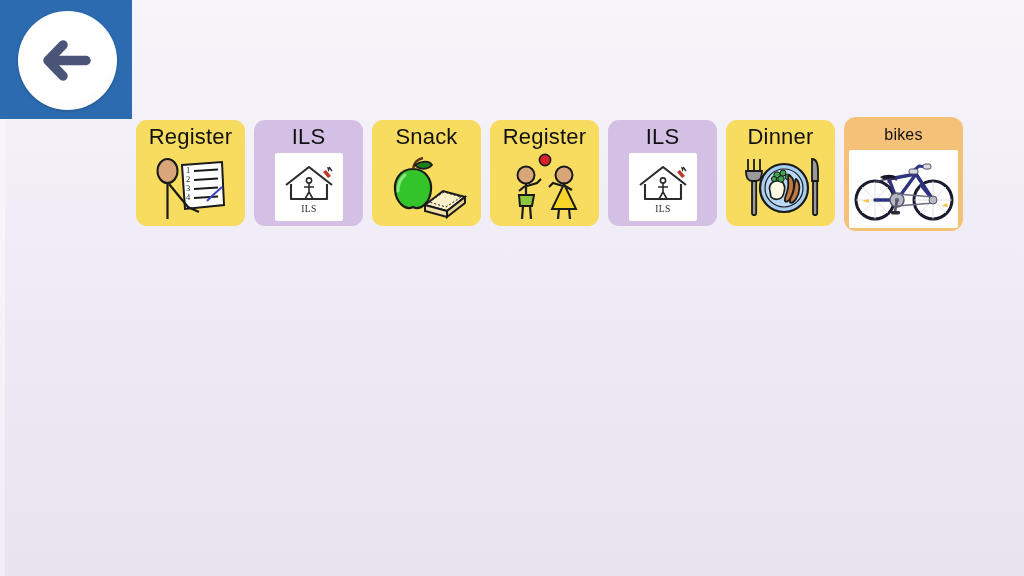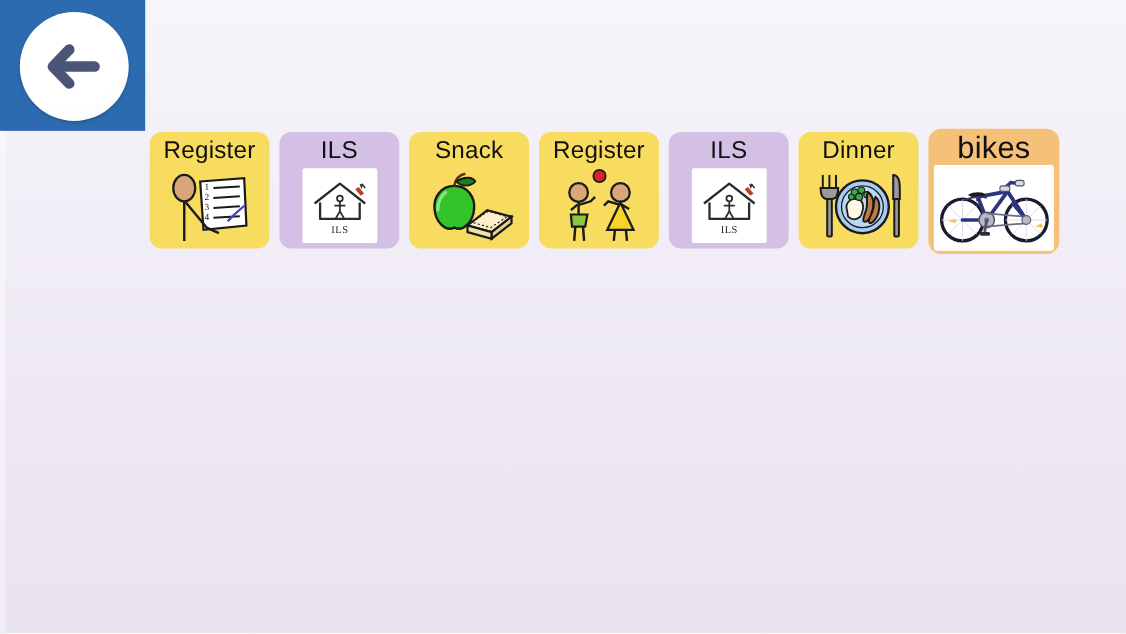--- a/index.html
+++ b/index.html
@@ -80,21 +80,21 @@
   .card-label {
     font-size: 22px;
     line-height: 26px;
     color: #111111;
     font-weight: 400;
     letter-spacing: 0.2px;
     margin-top: 4px;
     white-space: nowrap;
   }
   .card.selected .card-label {
-    font-size: 28px;
+    font-size: 16px;
     margin-top: 5px;
   }
   .card-media {
     flex: 1 1 auto;
     width: 100%;
     display: flex;
     align-items: center;
     justify-content: center;
     padding-bottom: 2px;
     box-sizing: border-box;

